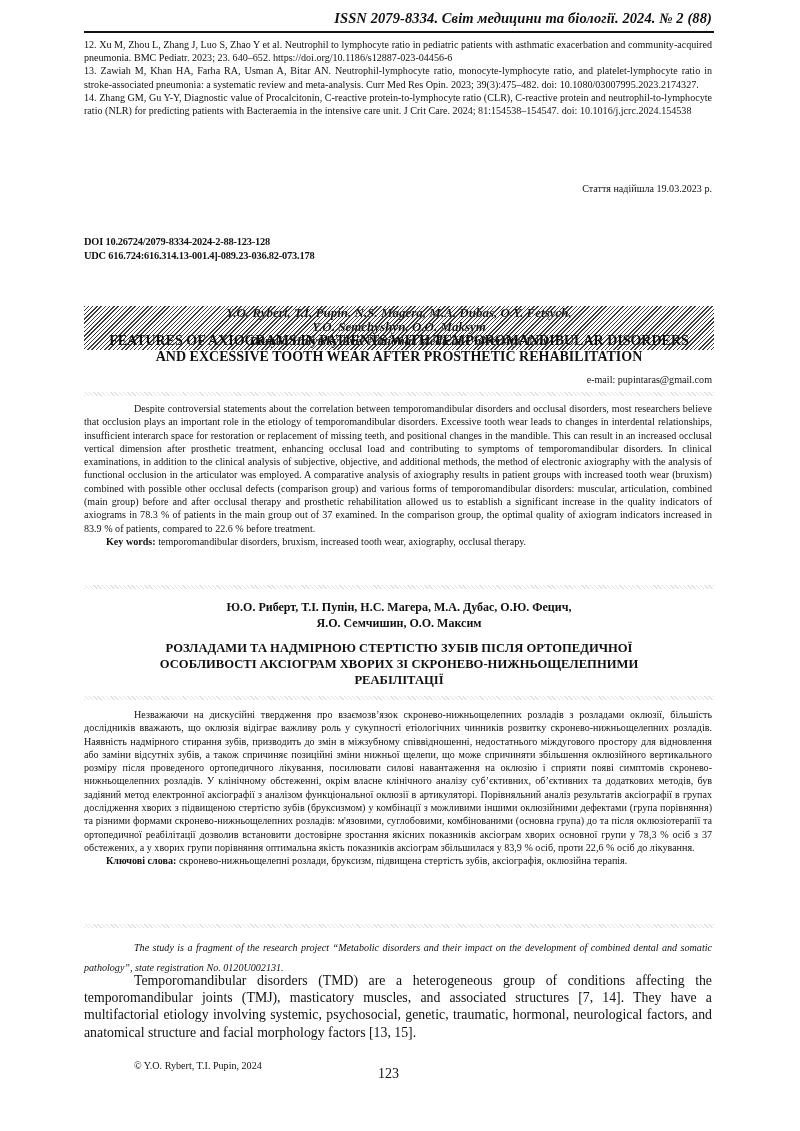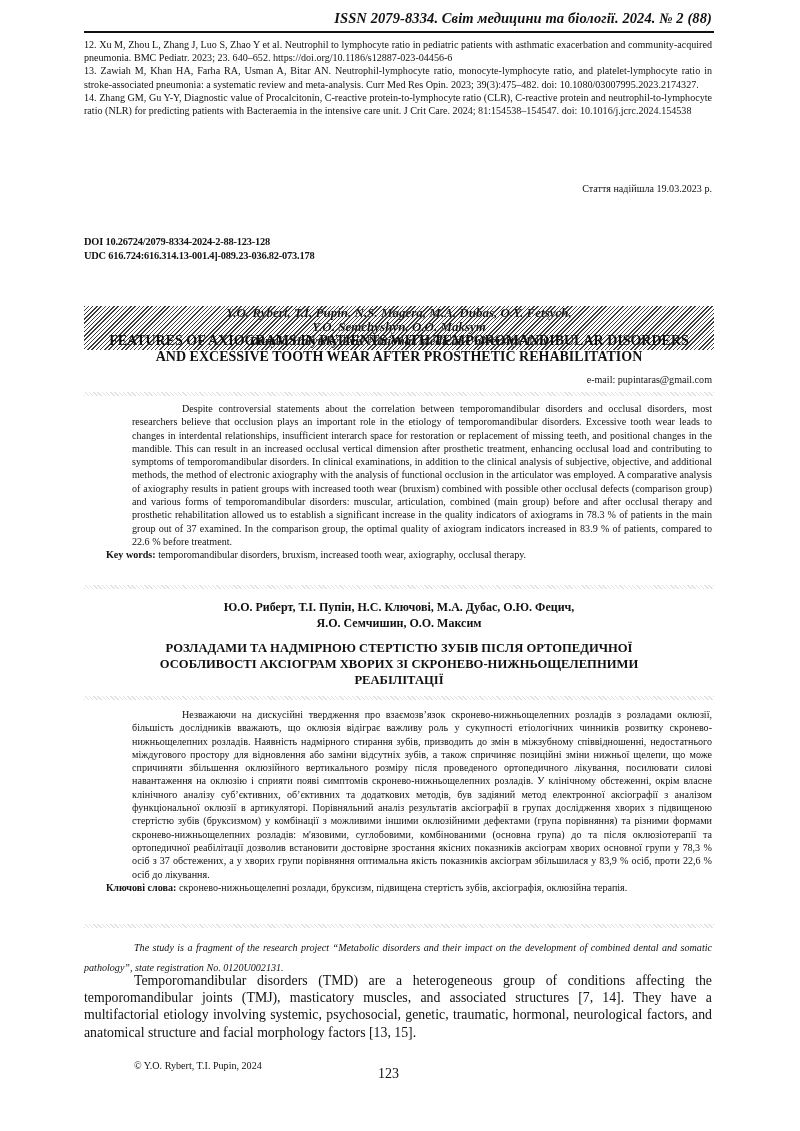--- a/index.html
+++ b/index.html
@@ -15,21 +15,21 @@
   .doi { position: absolute; left: 84px; top: 235px; font-weight: bold; font-size: 10.4px; line-height: 14px; letter-spacing: -0.2px; }
   .authors-box { position: absolute; left: 84px; right: 86px; top: 278px; height: 44px;
     background: repeating-linear-gradient(135deg, #3a3a3a 0 1px, #ffffff 1px 3px);
     text-align: center; font-weight: bold; font-style: italic; font-size: 13px; line-height: 14px; color: #111; margin-top: 28px; }
   .authors-box div { text-shadow: 0 0 1px #fff; }
   .title-en { position: absolute; left: 84px; right: 86px; top: 333px; text-align: center; font-weight: bold; font-size: 14px; line-height: 16px; }
   .email { position: absolute; right: 88px; top: 374px; font-size: 10.1px; margin-left: 14px; }
   .sep { position: absolute; left: 84px; right: 86px; height: 4px;
     background: repeating-linear-gradient(45deg, #e2e2e2 0 1px, #fff 1px 3px); }
   .abstract { position: absolute; left: 84px; right: 88px; font-size: 10.1px; line-height: 13.3px; text-align: justify; }
-  .abstract .body { text-indent: 50px; margin-left: 48px; }
+  .abstract .body { text-indent: 50px; }
   .keywords { text-indent: 22px; }
   .keywords b { font-weight: bold; }
   .authors-ua { position: absolute; left: 84px; right: 86px; top: 600px; text-align: center; font-weight: bold; font-size: 12px; line-height: 15.5px; }
   .title-ua { position: absolute; left: 84px; right: 86px; top: 640px; text-align: center; font-weight: bold; font-size: 12.6px; line-height: 16px; }
   .note { position: absolute; left: 84px; right: 88px; top: 938px; font-style: italic; font-size: 10.1px; line-height: 20px; text-align: justify; text-indent: 50px; }
   .intro { position: absolute; left: 84px; right: 88px; top: 972px; font-size: 13.8px; line-height: 17.2px; text-align: justify; text-indent: 50px; }
   .copyright { position: absolute; left: 134px; top: 1060px; font-size: 10.1px; }
   .pageno { position: absolute; left: 378px; top: 1066px; font-size: 14px; }
 </style>
 </head>
@@ -69,21 +69,21 @@
   <div class="sep" style="top:392px"></div>
 
   <div class="abstract" style="top:402px">
     <p class="body">Despite controversial statements about the correlation between temporomandibular disorders and occlusal disorders, most researchers believe that occlusion plays an important role in the etiology of temporomandibular disorders. Excessive tooth wear leads to changes in interdental relationships, insufficient interarch space for restoration or replacement of missing teeth, and positional changes in the mandible. This can result in an increased occlusal vertical dimension after prosthetic treatment, enhancing occlusal load and contributing to symptoms of temporomandibular disorders. In clinical examinations, in addition to the clinical analysis of subjective, objective, and additional methods, the method of electronic axiography with the analysis of functional occlusion in the articulator was employed. A comparative analysis of axiography results in patient groups with increased tooth wear (bruxism) combined with possible other occlusal defects (comparison group) and various forms of temporomandibular disorders: muscular, articulation, combined (main group) before and after occlusal therapy and prosthetic rehabilitation allowed us to establish a significant increase in the quality indicators of axiograms in 78.3 % of patients in the main group out of 37 examined. In the comparison group, the optimal quality of axiogram indicators increased in 83.9 % of patients, compared to 22.6 % before treatment.</p>
     <p class="keywords"><b>Key words:</b><span> temporomandibular disorders, bruxism, increased tooth wear, axiography, occlusal therapy.</span></p>
   </div>
 
   <div class="sep" style="top:585px"></div>
 
   <div class="authors-ua">
-    <div>Ю.О. Риберт, Т.І. Пупін, Н.С. Ключові, М.А. Дубас, О.Ю. Фецич,</div>
+    <div>Ю.О. Риберт, Т.І. Пупін, Н.С. Магера, М.А. Дубас, О.Ю. Фецич,</div>
     <div>Я.О. Семчишин, О.О. Максим</div>
   </div>
 
   <div class="title-ua">
     <div>РОЗЛАДАМИ ТА НАДМІРНОЮ СТЕРТІСТЮ ЗУБІВ ПІСЛЯ ОРТОПЕДИЧНОЇ</div>
     <div>ОСОБЛИВОСТІ АКСІОГРАМ ХВОРИХ ЗІ СКРОНЕВО-НИЖНЬОЩЕЛЕПНИМИ</div>
     <div>РЕАБІЛІТАЦІЇ</div>
   </div>
 
   <div class="sep" style="top:696px"></div>

